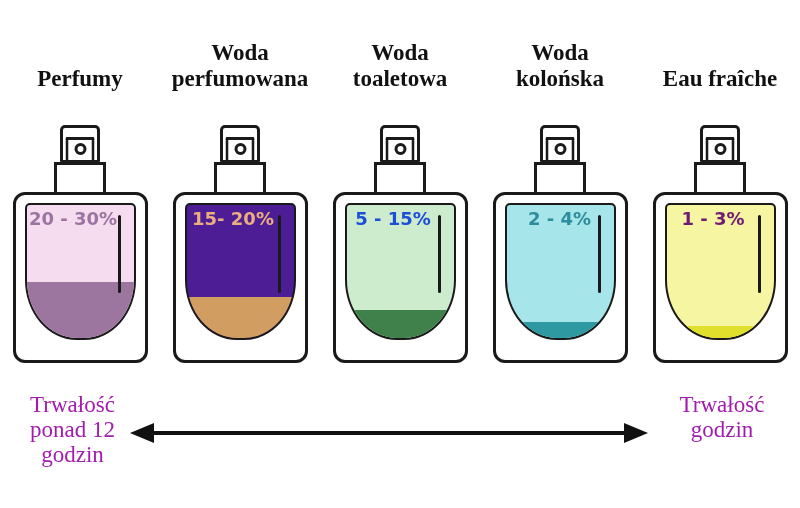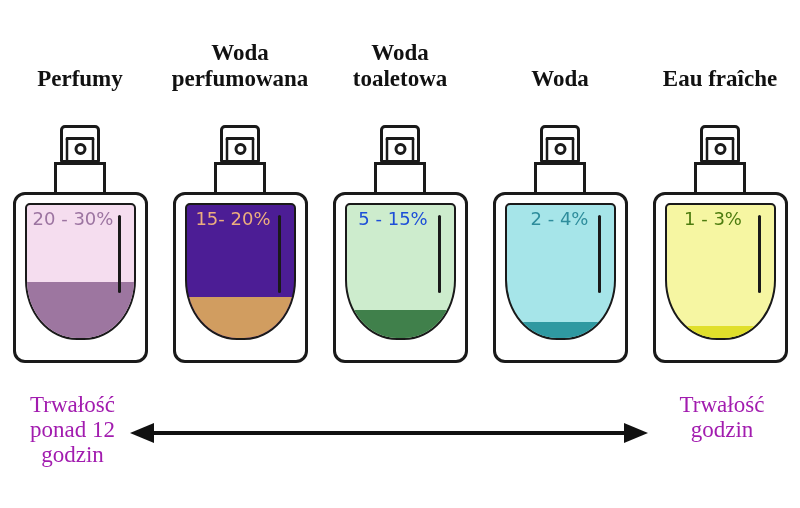--- a/index.html
+++ b/index.html
@@ -11,21 +11,21 @@
   .columns{position:absolute;top:30px;left:0;width:800px;display:flex;}
   .col{width:160px;flex:0 0 160px;}
   .col-title{
     height:62px;margin-bottom:28px;display:flex;flex-direction:column;
     justify-content:flex-end;text-align:center;
     font-weight:bold;font-size:23px;line-height:26px;color:#111;
   }
   .t-line{display:block;white-space:nowrap;}
   .t-line:empty{display:none;}
   
-  .bottle{position:relative;width:135px;height:243px;margin:0 auto;}
+  .bottle{position:relative;width:135px;height:243px;margin:0 auto;font-weight:bold;}
   .nozzle{
     position:absolute;top:5px;left:50%;transform:translateX(-50%);
     width:40px;height:38px;box-sizing:border-box;background:#fff;
     border:3px solid #1a1a1a;border-radius:5px 5px 2px 2px;
   }
   .nozzle-inner{
     position:absolute;bottom:0;left:50%;transform:translateX(-50%);
     width:29px;height:23px;box-sizing:border-box;background:#fff;
     border:3px solid #1a1a1a;border-bottom:none;border-radius:2px 2px 0 0;
   }
@@ -141,20 +141,21 @@
             <div class="shine"></div>
             <div class="pct" style="color: #1d4ed8;">5 - 15%</div>
           </div>
         </div>
       </div>
     </div>
 
     <div class="col">
       <div class="col-title">
         <span class="t-line">Woda</span>
+        <span class="t-line">kolońska</span>
       </div>
       <div class="bottle">
         <div class="nozzle">
           <div class="nozzle-inner">
             <div class="nozzle-hole"></div>
           </div>
         </div>
         <div class="neck"></div>
         <div class="body">
           <div class="liquid" style="background: rgb(166, 229, 233);">
@@ -175,21 +176,21 @@
         <div class="nozzle">
           <div class="nozzle-inner">
             <div class="nozzle-hole"></div>
           </div>
         </div>
         <div class="neck"></div>
         <div class="body">
           <div class="liquid" style="background: rgb(246, 246, 162);">
             <div class="fill" style="background: rgb(224, 223, 43); height: 9%;"></div>
             <div class="shine"></div>
-            <div class="pct" style="color: #4d7c0f;">1 - 3%</div>
+            <div class="pct" style="color: #701a75;">1 - 3%</div>
           </div>
         </div>
       </div>
     </div>
 
   </div>
 
   <div class="footer-label footer-left">
     <span class="f-line">Trwałość</span>
     <span class="f-line">ponad 12</span>

